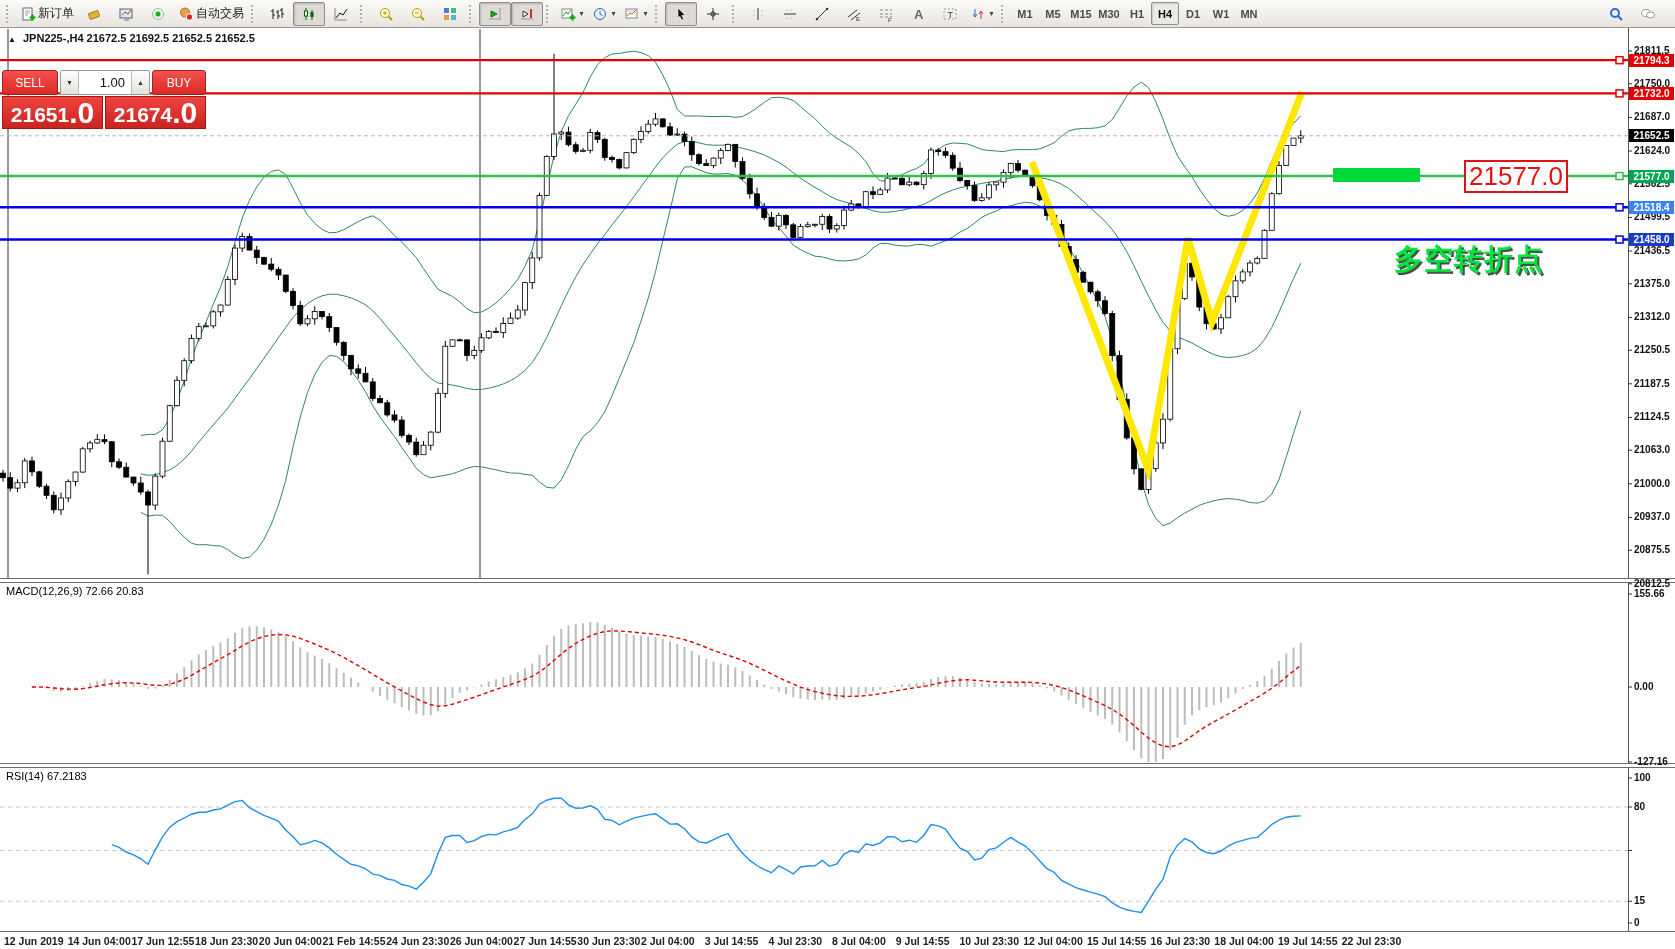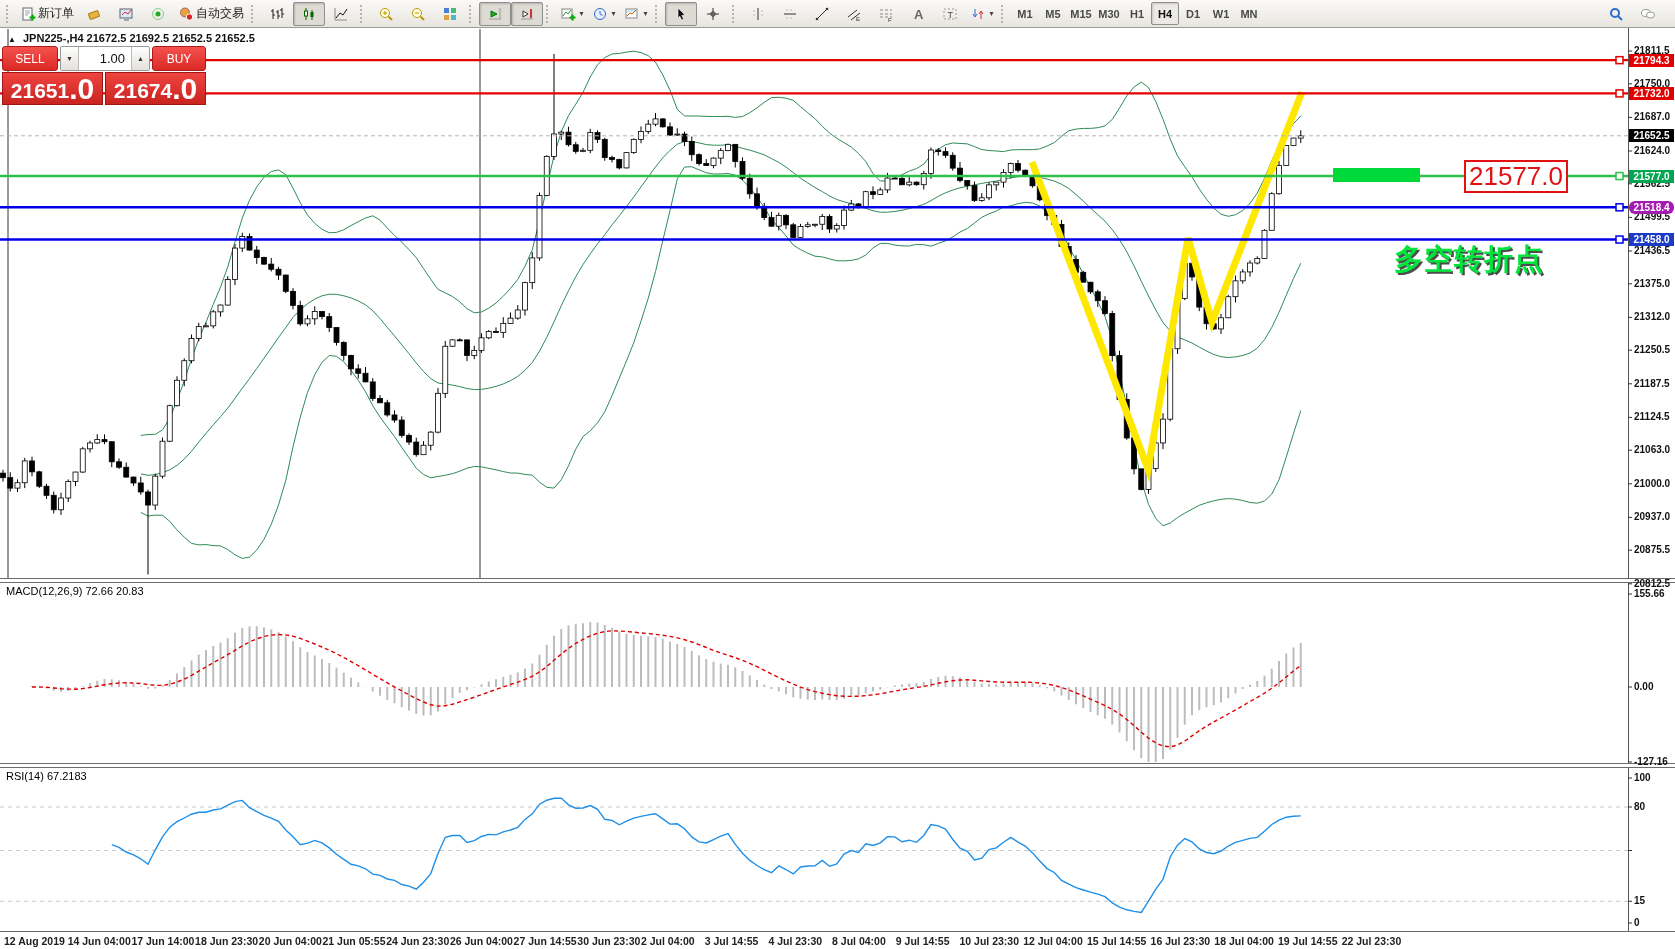--- a/index.html
+++ b/index.html
@@ -19,21 +19,21 @@
   .tf.pressed{background:#eceae6;border:1px solid #8f8f8f;box-shadow:inset 1px 1px 2px rgba(0,0,0,.15);color:#111;}
   #tb-right{margin-left:auto;display:flex;align-items:center;margin-right:8px;}
   
   #chart{position:absolute;left:0;top:0;width:1675px;height:949px;background:#fff;}
   #cv{position:absolute;left:0;top:0;z-index:1;}
   .ovl{position:absolute;z-index:5;}
   #hdr{left:8px;top:32px;font-size:11px;font-weight:bold;color:#111;}
   #hdr .tri{font-size:8px;margin-right:4px;}
   
   #panel{left:2px;top:46px;width:204px;z-index:8;}
-  #panel .row1{display:flex;height:25px;gap:2px;}
+  #panel .row1{display:flex;height:25px;gap:2px;margin-top:24px;}
   .obtn{background:linear-gradient(#f4524e,#dc2a26);border:1px solid #a81d1a;border-radius:3px;
     color:#fff;font-size:12px;display:flex;align-items:center;justify-content:center;}
   #sellbtn{width:54px;} #buybtn{width:52px;}
   #vol{flex:1;display:flex;border:1px solid #9a9a9a;border-radius:2px;background:#fff;overflow:hidden;}
   #vol .st{width:17px;display:flex;align-items:center;justify-content:center;background:linear-gradient(#fefefe,#e4e1db);
     border-left:1px solid #bbb;border-right:1px solid #bbb;font-size:7px;color:#333;}
   #vol .st:first-child{border-left:none;} #vol .st:last-child{border-right:none;}
   #vol .val{flex:1;display:flex;align-items:center;justify-content:flex-end;padding-right:6px;font-size:13px;color:#111;}
   #panel .row2{display:flex;height:33px;gap:2px;margin-top:1px;}
   .pprice{flex:1;background:linear-gradient(#ef4440,#c92420);border:1px solid #9e1714;
@@ -729,30 +729,30 @@
       <div class="ticklab" style="top: 801px;">80</div>
       <div class="ticklab" style="top: 844.5px; padding-left: 47px;">50</div>
       <div class="ticklab" style="top: 895.25px;">15</div>
       <div class="ticklab" style="top: 917px;">0</div>
     </div>
   <div id="badges">
       <div class="badge" style="top: 53.6733px; background: rgb(227, 0, 0);">21794.3</div>
       <div class="badge" style="top: 86.9px; background: rgb(227, 0, 0);">21732.0</div>
       <div class="badge" style="top: 129.3px; background: rgb(0, 0, 0);">21652.5</div>
       <div class="badge" style="top: 169.567px; background: rgb(0, 166, 81);">21577.0</div>
-      <div class="badge" style="top: 200.82px; background: #a21caf; border-radius: 6px;">21518.4</div>
+      <div class="badge" style="top: 200.82px; background: #3b82f6;">21518.4</div>
       <div class="badge" style="top: 233.033px; background: rgb(28, 60, 200);">21458.0</div>
     </div>
   <div id="time-axis">
-      <div class="tlab" style="left: 4px;">12 Aug 2019</div>
+      <div class="tlab" style="left: 4px;">12 Jun 2019</div>
       <div class="tlab" style="left: 67.7px;">14 Jun 04:00</div>
-      <div class="tlab" style="left: 131.4px;">17 Jun 14:00</div>
+      <div class="tlab" style="left: 131.4px;">17 Jun 12:55</div>
       <div class="tlab" style="left: 195.1px;">18 Jun 23:30</div>
       <div class="tlab" style="left: 258.8px;">20 Jun 04:00</div>
-      <div class="tlab" style="left: 322.5px;">21 Jun 05:55</div>
+      <div class="tlab" style="left: 322.5px;">21 Feb 14:55</div>
       <div class="tlab" style="left: 386.2px;">24 Jun 23:30</div>
       <div class="tlab" style="left: 449.9px;">26 Jun 04:00</div>
       <div class="tlab" style="left: 513.6px;">27 Jun 14:55</div>
       <div class="tlab" style="left: 577.3px;">30 Jun 23:30</div>
       <div class="tlab" style="left: 641px;">2 Jul 04:00</div>
       <div class="tlab" style="left: 704.7px;">3 Jul 14:55</div>
       <div class="tlab" style="left: 768.4px;">4 Jul 23:30</div>
       <div class="tlab" style="left: 832.1px;">8 Jul 04:00</div>
       <div class="tlab" style="left: 895.8px;">9 Jul 14:55</div>
       <div class="tlab" style="left: 959.5px;">10 Jul 23:30</div>

